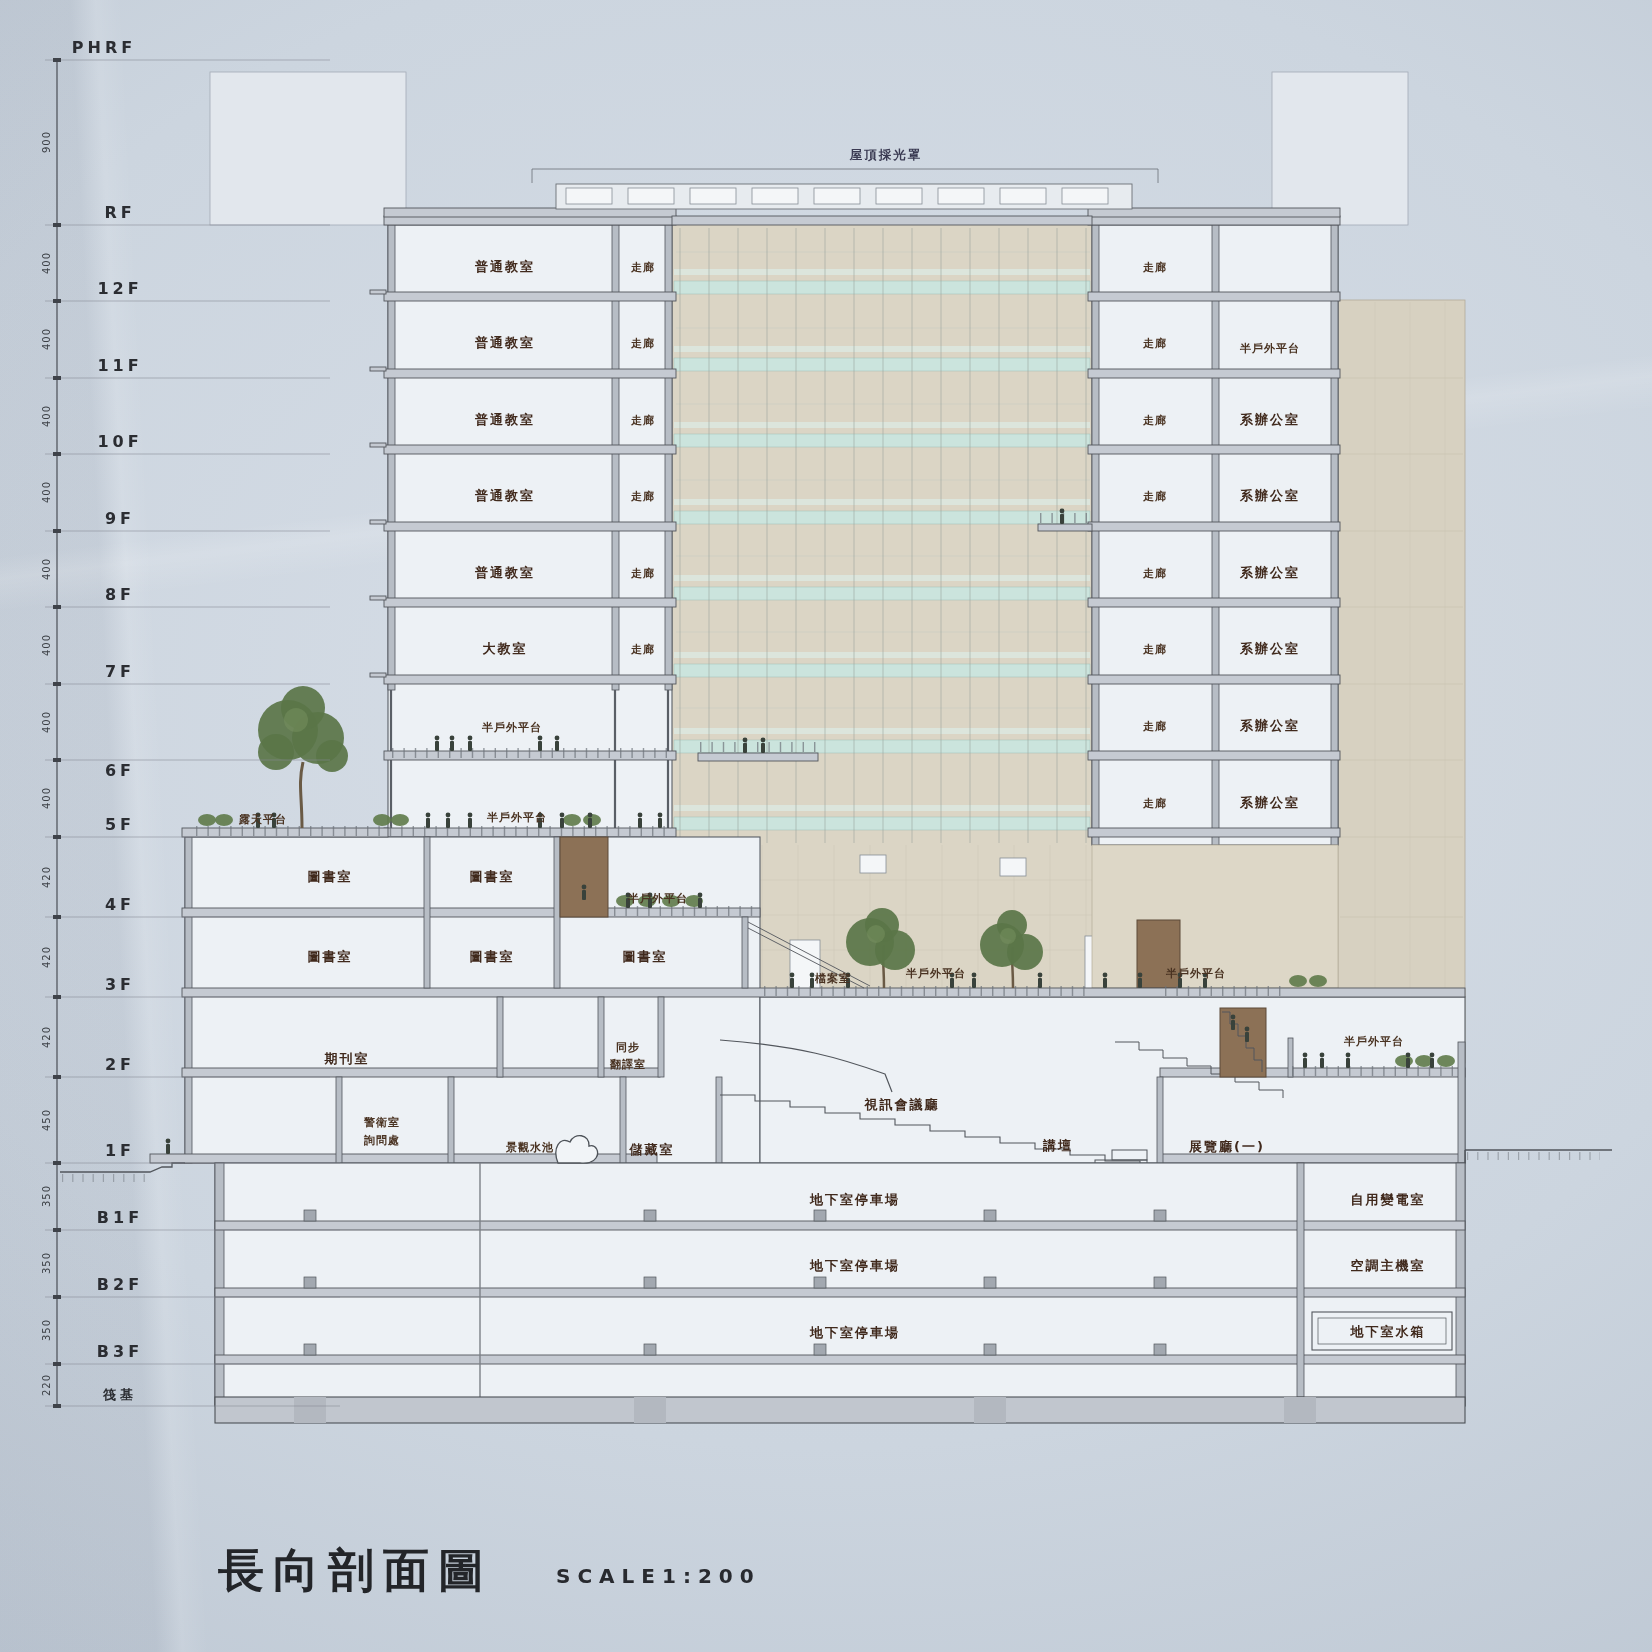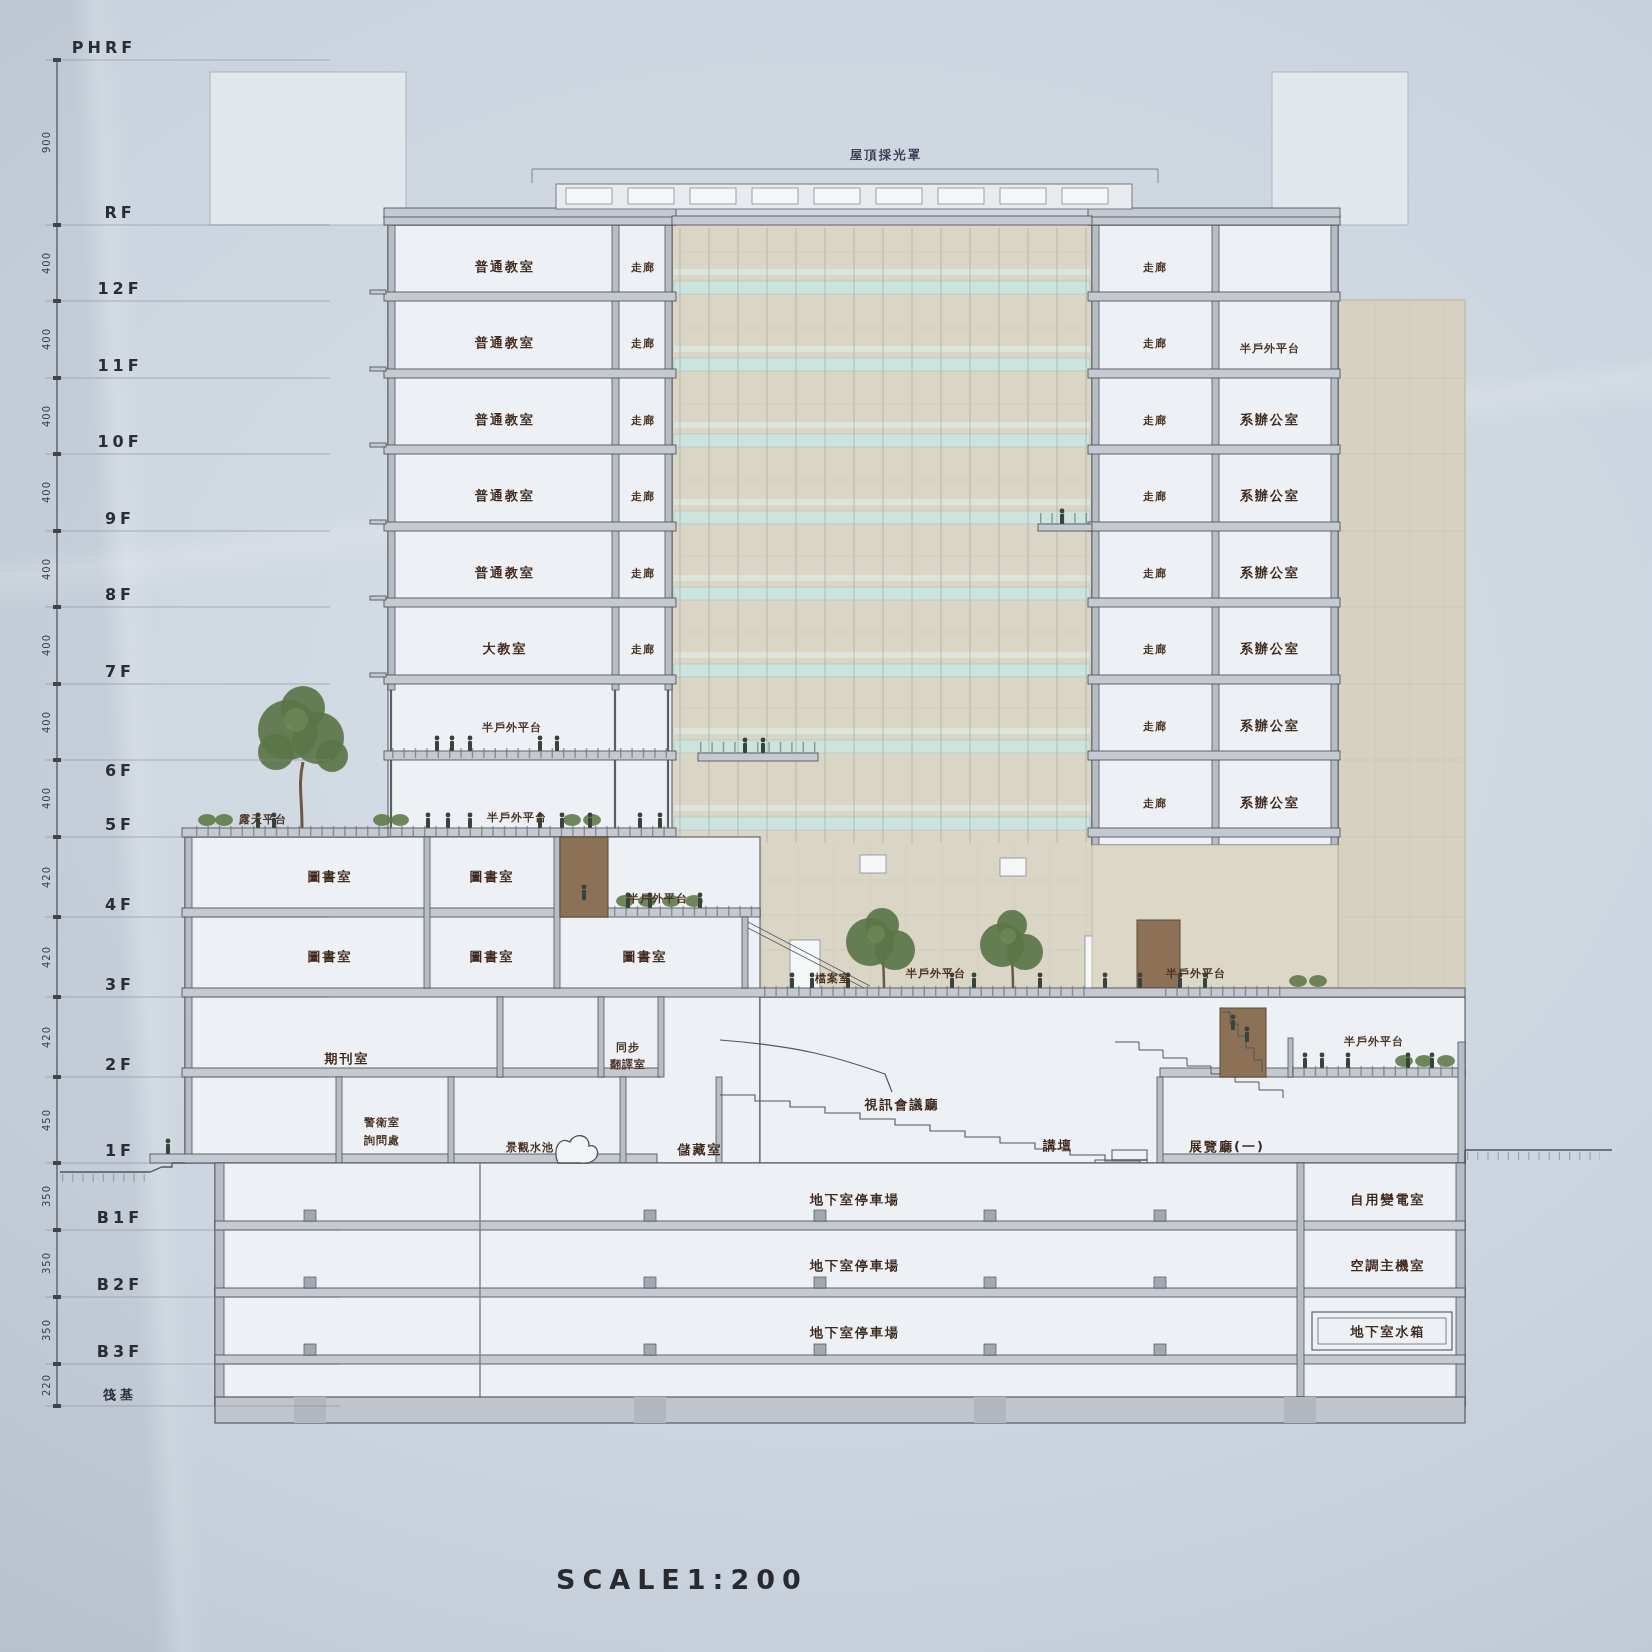--- a/index.html
+++ b/index.html
@@ -15,21 +15,21 @@
   .lbl{position:absolute;transform:translate(-50%,-50%);font-weight:600;font-size:13px;
        color:#40291c;letter-spacing:2px;white-space:nowrap;}
   .lbl.sm{font-size:11px;letter-spacing:1px;color:#4a3322;}
   .lbl.sky{color:#3a3a52;font-size:12.5px;}
   .flr{position:absolute;transform:translate(-50%,-50%);font-weight:700;font-size:16px;
        color:#2b2d32;letter-spacing:4px;white-space:nowrap;}
   .dim{position:absolute;transform:translate(-50%,-50%) rotate(-90deg);font-size:10px;
        color:#3d4147;letter-spacing:1px;white-space:nowrap;}
   .title{position:absolute;font-weight:800;font-size:46px;color:#232529;
          letter-spacing:9px;white-space:nowrap;}
-  .scale{position:absolute;font-weight:700;font-size:27px;color:#282a2f;
+  .scale{position:absolute;font-weight:700;font-size:20px;color:#282a2f;
          letter-spacing:7px;white-space:nowrap;}
   
   .room{fill:#edf1f5;stroke:#585d64;stroke-width:1.1;}
   .slab{fill:#c5cad2;stroke:#52565c;stroke-width:.9;}
   .wall{fill:#b7bdc5;stroke:#52565c;stroke-width:.8;}
   .ghost{fill:#e2e7ed;stroke:#a3abb6;stroke-width:.8;}
   .ln{stroke:#52565c;fill:none;}
   .rail{stroke:#6d737a;stroke-width:10;stroke-dasharray:1.4 10;opacity:.7;fill:none;}
   .ppl{fill:#39423b;}
   .shrub{fill:#5e7a49;opacity:.9;}
@@ -432,27 +432,28 @@
 <div class="lbl" style="left:330px;top:957px">圖書室</div>
 <div class="lbl" style="left:492px;top:957px">圖書室</div>
 <div class="lbl" style="left:645px;top:957px">圖書室</div>
 <div class="lbl sm" style="left:833px;top:978px">檔案室</div>
 <div class="lbl" style="left:347px;top:1059px">期刊室</div>
 <div class="lbl sm" style="left:628px;top:1047px">同步</div>
 <div class="lbl sm" style="left:628px;top:1064px">翻譯室</div>
 <div class="lbl sm" style="left:382px;top:1122px">警衛室</div>
 <div class="lbl sm" style="left:382px;top:1140px">詢問處</div>
 <div class="lbl sm" style="left:530px;top:1147px">景觀水池</div>
-<div class="lbl" style="left:700px;top:1150px">儲藏室</div>
+<div class="lbl" style="left:652px;top:1150px">儲藏室</div>
 <div class="lbl" style="left:902px;top:1105px">視訊會議廳</div>
 <div class="lbl" style="left:1058px;top:1146px">講壇</div>
 <div class="lbl" style="left:1227px;top:1147px">展覽廳(一)</div>
 
 <div class="lbl" style="left:855px;top:1200px">地下室停車場</div>
 <div class="lbl" style="left:855px;top:1266px">地下室停車場</div>
 <div class="lbl" style="left:855px;top:1333px">地下室停車場</div>
 <div class="lbl" style="left:1388px;top:1200px">自用變電室</div>
 <div class="lbl" style="left:1388px;top:1266px">空調主機室</div>
 <div class="lbl" style="left:1388px;top:1332px">地下室水箱</div>
 
+<div class="title" style="left:218px;top:1540px">長向剖面圖</div>
 <div class="scale" style="left:556px;top:1564px">SCALE1:200</div>
 
 </div>
 
 </body></html>

